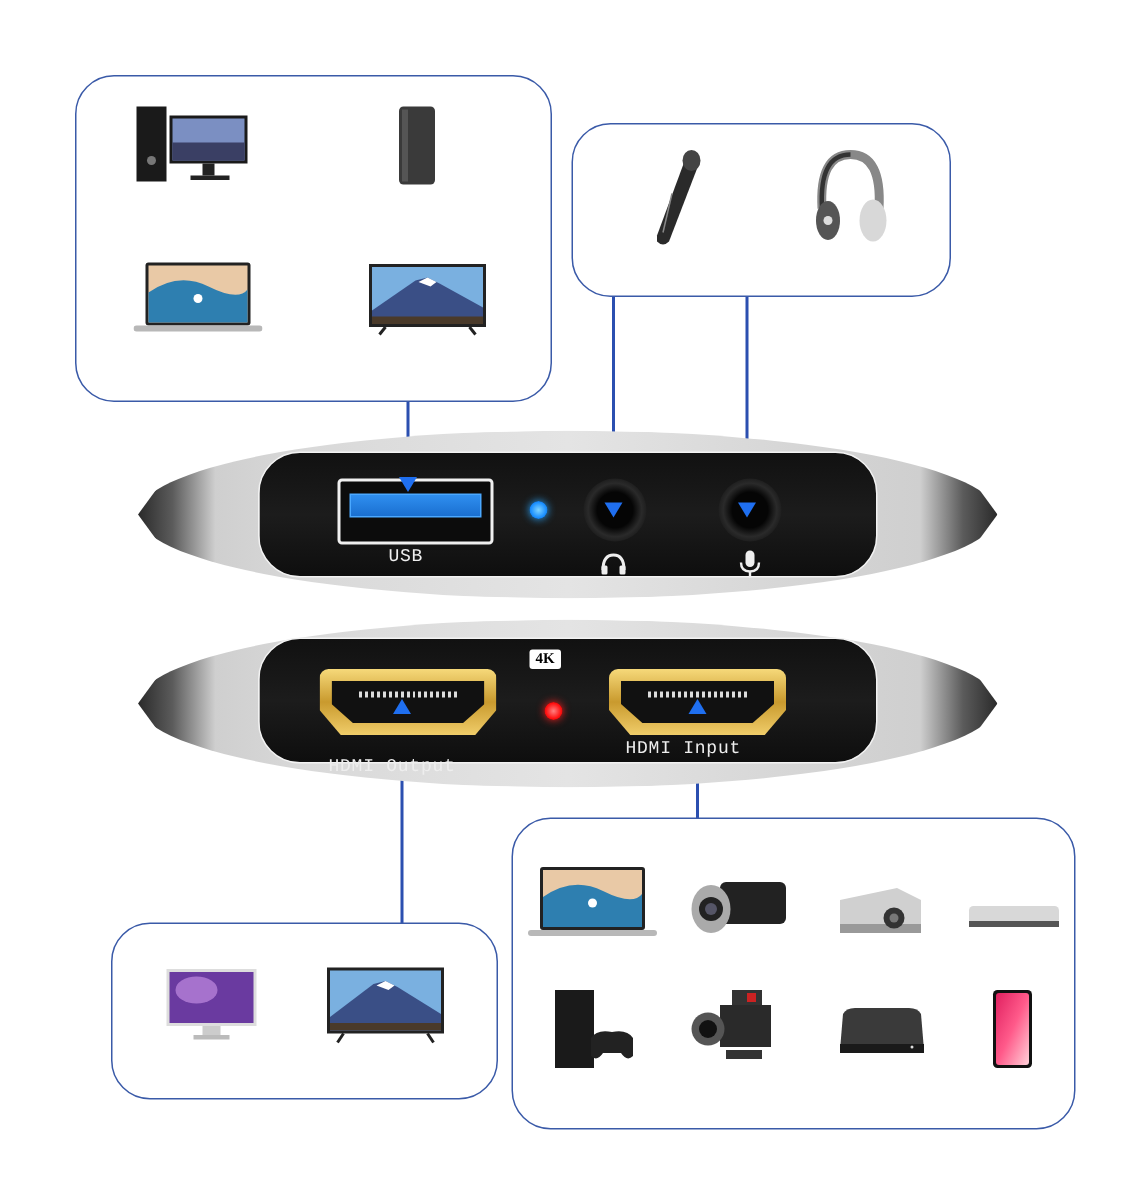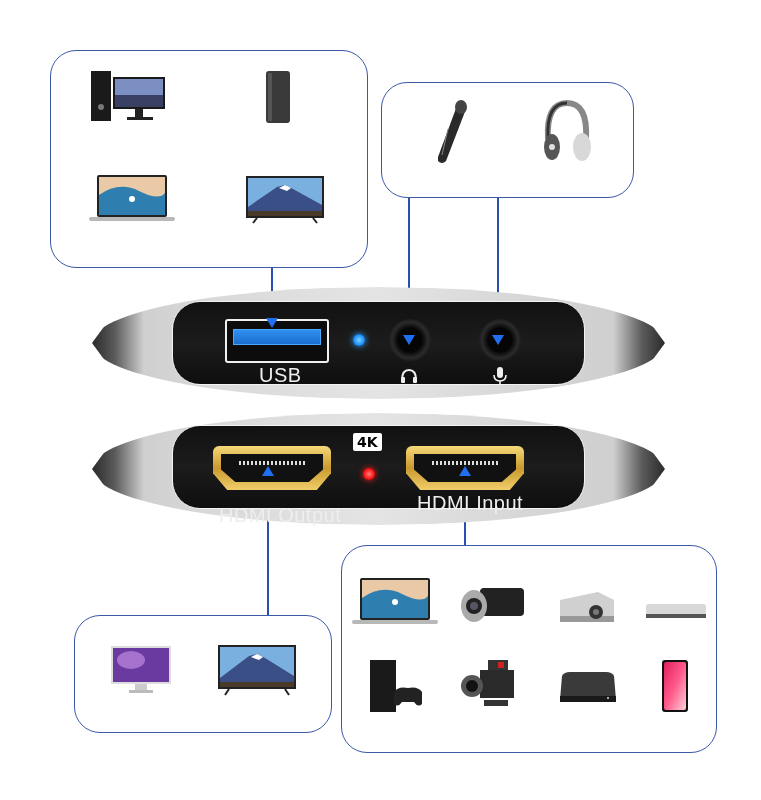--- a/index.html
+++ b/index.html
@@ -4,29 +4,29 @@
 <style>
   html,body{margin:0;padding:0;background:#fff;}
   body{width:761px;height:800px;position:relative;overflow:hidden;font-family:"DejaVu Sans",sans-serif;}
   .box{position:absolute;border:1.5px solid #3a5aa8;border-radius:26px;background:#fff;box-sizing:border-box;}
   .line{position:absolute;background:#2b4fb0;}
   .arrow{position:absolute;width:0;height:0;border-left:6px solid transparent;border-right:6px solid transparent;border-top:10px solid #1f6ff0;}
   .dev{position:absolute;}
   .panel{position:absolute;left:92px;width:573px;height:112px;}
   .shell{position:absolute;inset:0;border-radius:50% / 50%;background:linear-gradient(90deg,#2a2a2a 0%,#5b5b5b 4%,#cfcfcf 9%,#d9d9d9 20%,#e4e4e4 50%,#d4d4d4 80%,#cfcfcf 91%,#5b5b5b 96%,#2a2a2a 100%);clip-path:polygon(0% 50%,4% 22%,12% 8%,30% 2%,50% 0%,70% 2%,88% 8%,96% 22%,100% 50%,96% 78%,88% 92%,70% 98%,50% 100%,30% 98%,12% 92%,4% 78%);}
   .face{position:absolute;left:80px;right:80px;top:14px;bottom:14px;border-radius:28px;background:linear-gradient(180deg,#111 0%,#1c1c1c 50%,#0e0e0e 100%);border:1.5px solid #f2f2f2;}
-  .lbl{position:absolute;color:#eee;font-size:20px;letter-spacing:0.5px;font-family:Liberation Sans, sans-serif;}
+  .lbl{position:absolute;color:#eee;font-size:12px;letter-spacing:0.5px;font-family:Liberation Mono, monospace;}
   .usb{position:absolute;border:2px solid #f0f0f0;border-radius:3px;background:#0c0c0c;}
   .usb-inner{position:absolute;left:6px;right:6px;top:8px;height:14px;background:linear-gradient(180deg,#2f8ff0,#1a6fd0);border:1px solid #4aa8ff;}
   .jack{position:absolute;width:42px;height:42px;border-radius:50%;background:radial-gradient(circle,#050505 40%,#2a2a2a 60%,#1a1a1a 75%,#3a3a3a 100%);}
   .led{position:absolute;width:12px;height:12px;border-radius:50%;}
   .hdmi{position:absolute;width:118px;height:44px;background:linear-gradient(180deg,#f6d97a,#c99a2e 50%,#f0cd6a);border-radius:6px;clip-path:polygon(0 0,100% 0,100% 62%,88% 100%,12% 100%,0 62%);}
   .hdmi-in{position:absolute;left:8px;right:8px;top:8px;bottom:8px;background:#111;clip-path:polygon(0 0,100% 0,100% 55%,86% 100%,14% 100%,0 55%);}
   .hdmi-pins{position:absolute;left:18px;right:18px;top:7px;height:4px;background:repeating-linear-gradient(90deg,#ddd 0 2px,#111 2px 4px);}
-  .badge4k{position:absolute;background:#fff;color:#000;font-size:14px;font-weight:bold;padding:1px 4px;border-radius:2px;}
+  .badge4k{position:absolute;background:#fff;color:#000;font-size:10px;font-weight:bold;padding:1px 4px;border-radius:2px;font-family:Liberation Serif, serif;}
 </style>
 </head>
 <body>
 
 <div class="line" style="left:271px;top:264px;width:2px;height:60px;"></div>
 <div class="line" style="left:408px;top:196px;width:2px;height:143px;"></div>
 <div class="line" style="left:497px;top:196px;width:2px;height:143px;"></div>
 <div class="line" style="left:267px;top:480px;width:2px;height:136px;"></div>
 <div class="line" style="left:464px;top:480px;width:2px;height:66px;"></div>
 

